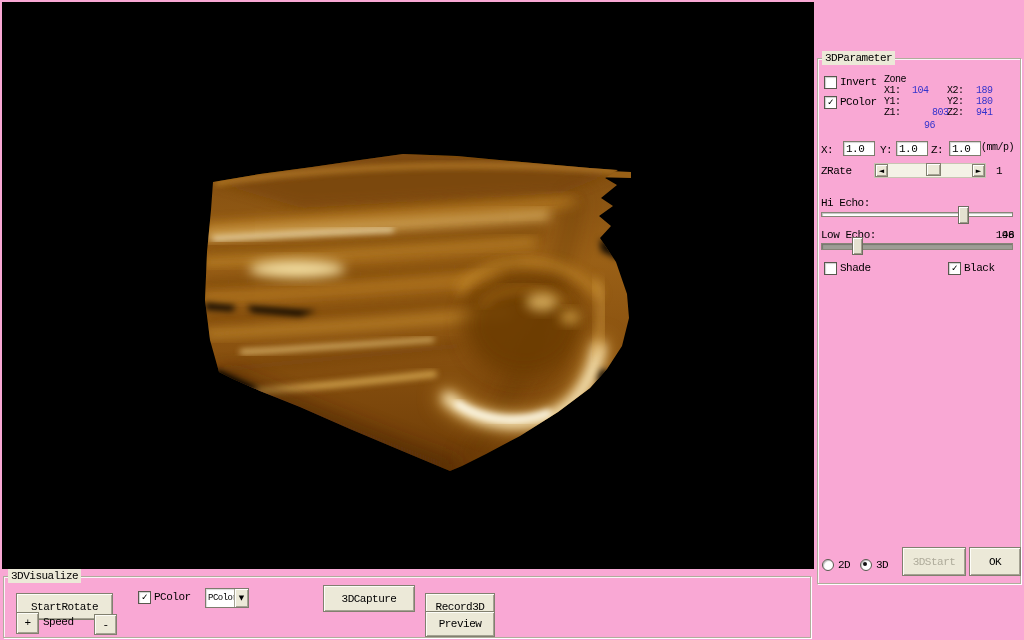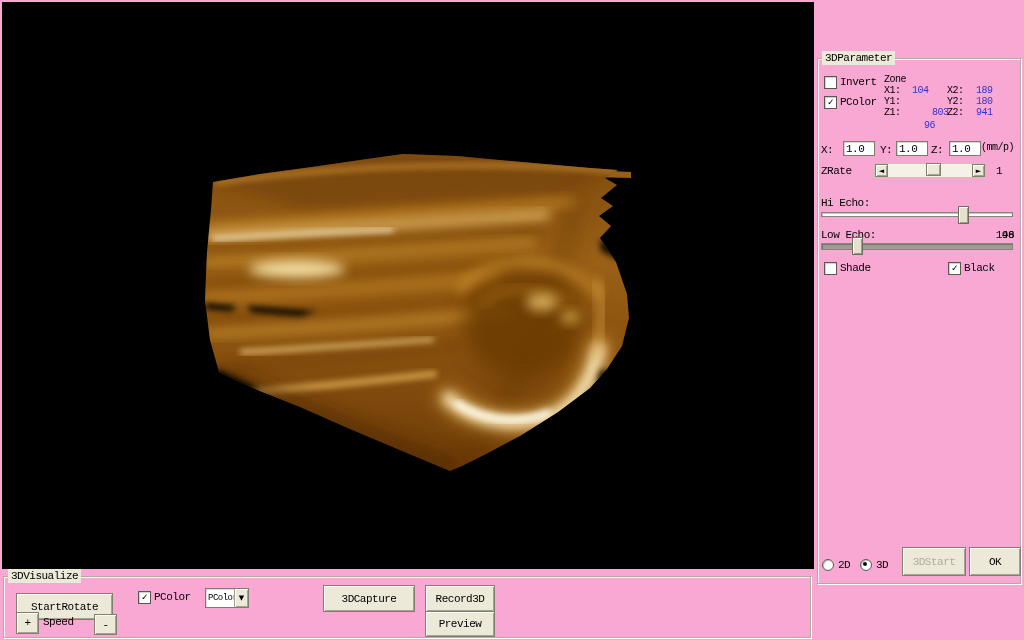--- a/index.html
+++ b/index.html
@@ -238,17 +238,17 @@
       <span class="dd-btn">
         <span>▼</span>
       </span>
     </div>
 
     <div class="btn" style="left:12px;top:35px;width:21px;height:20px;">+</div>
     <div class="label" style="left:39px;top:39px;">Speed</div>
     <div class="btn" style="left:90px;top:37px;width:21px;height:19px;">-</div>
 
     <div class="btn" style="left:319px;top:8px;width:90px;height:25px;">3DCapture</div>
-    <div class="btn" style="left:421px;top:8px;width:68px;height:25px;">Record3D</div>
+    <div class="btn" style="left:421px;top:16px;width:68px;height:25px;">Record3D</div>
     <div class="btn" style="left:421px;top:34px;width:68px;height:24px;">Preview</div>
   </div>
 
 </div>
 
 </body></html>

